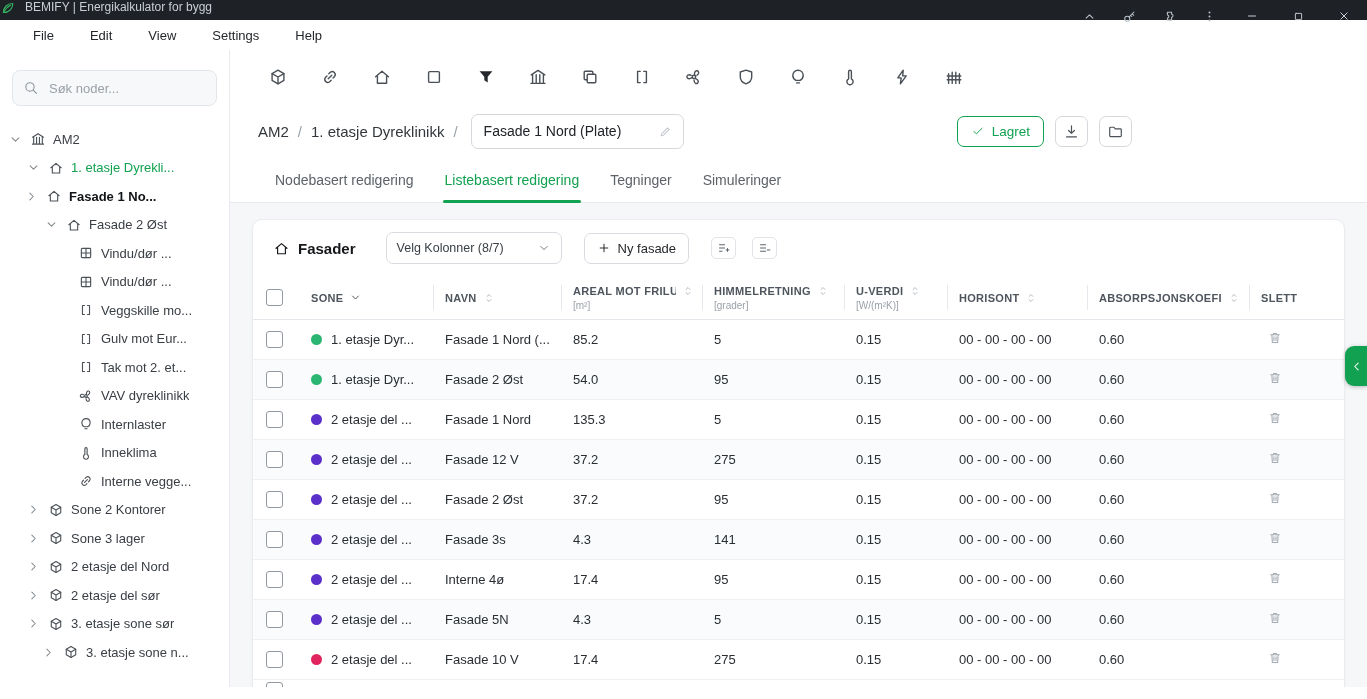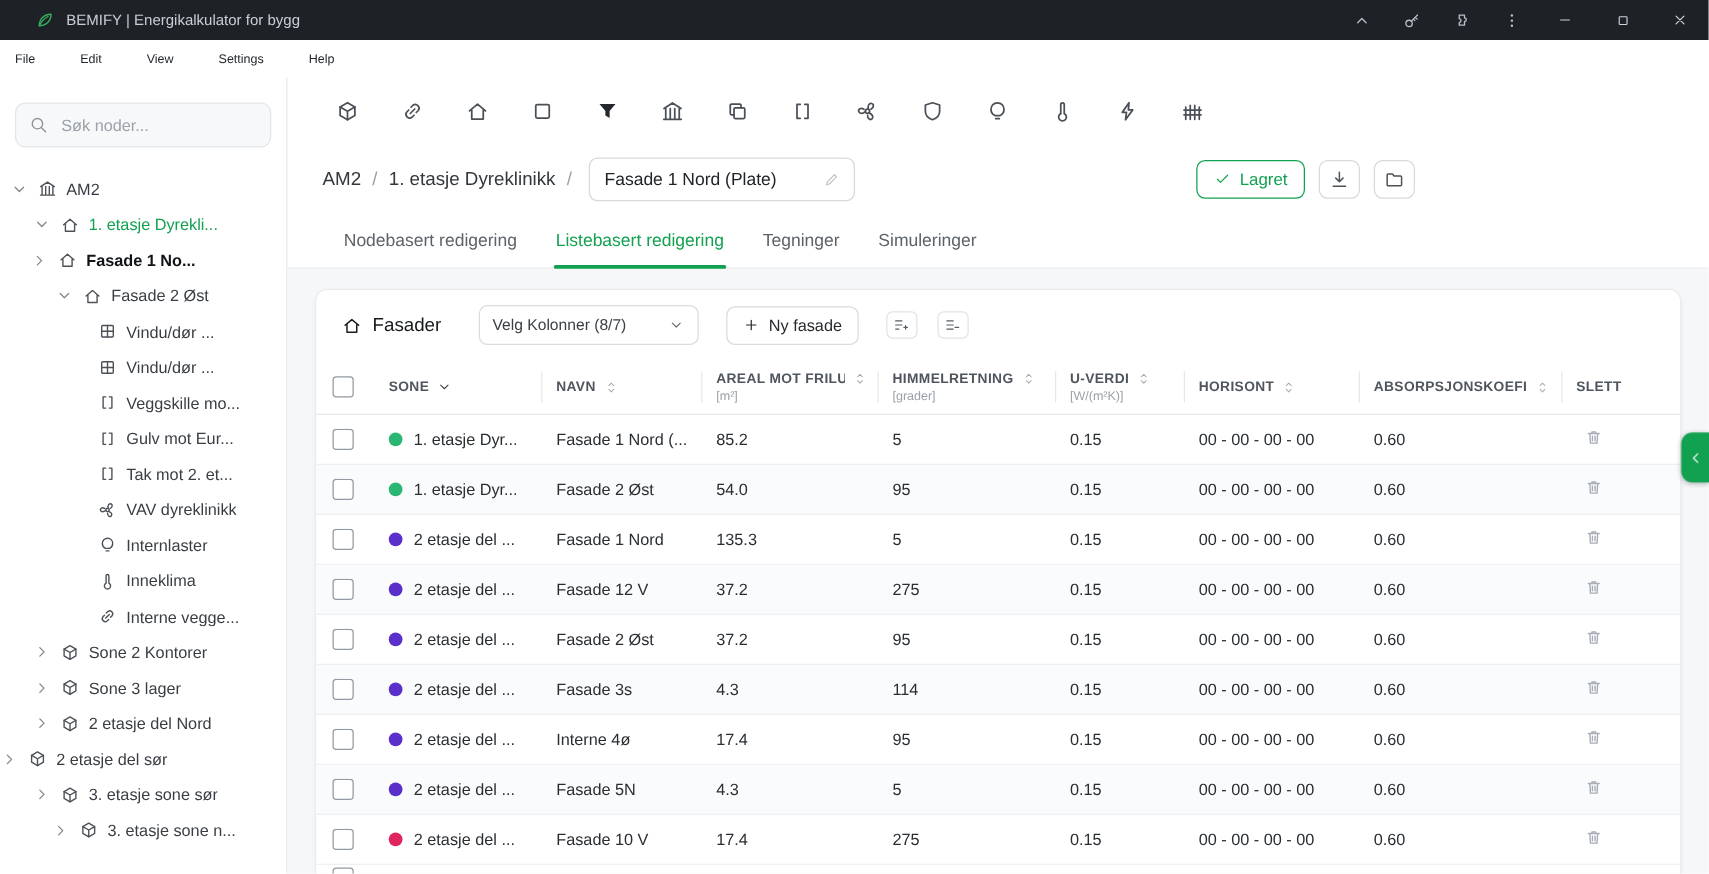--- a/index.html
+++ b/index.html
@@ -2,29 +2,29 @@
 <html style="--accent: #12a150; --titlebar: #1e2227;"><head>
 <meta charset="utf-8">
 <style>
   html,body{margin:0;width:1367px;height:699px;overflow:hidden;background:#fff;
     font-family:"Liberation Sans",sans-serif;color:#24292e;}
   *{box-sizing:border-box}
   button{font:inherit;background:none;border:none;padding:0;color:inherit;cursor:default}
   .ic{display:inline-flex;align-items:center;justify-content:center;flex:none;line-height:0}
 
   
-  .titlebar{height:32px;background:var(--titlebar,#1e2227);display:flex;align-items:center;padding-left:28px;color:#c3c9cf}
+  .titlebar{height:20px;background:var(--titlebar,#1e2227);display:flex;align-items:flex-start;padding-left:0;color:#c3c9cf}
   .tb-logo{color:#35b05f;margin-right:9px}
   .tb-title{font-size:12px;color:#c9ced4}
   .tb-flex{flex:1}
   .tb-btn{width:40px;height:32px;display:inline-flex;align-items:center;justify-content:center;color:#b9c0c7}
   .win-btn{width:46px;height:32px;display:inline-flex;align-items:center;justify-content:center;color:#ced3d9}
 
   
-  .menubar{height:30px;display:flex;align-items:center;gap:36px;padding-left:12px;font-size:10px;color:#23272b;background:#fff}
+  .menubar{height:30px;display:flex;align-items:center;gap:36px;padding-left:33px;font-size:13px;color:#23272b;background:#fff}
 
   .shell{display:flex;height:637px}
 
   
   .sidebar{width:230px;flex:none;border-right:1px solid #e7e9ec;display:flex;flex-direction:column;background:#fff}
   .search-box{margin:20px 12px 0;height:36px;border:1px solid #e2e5e9;background:#f7f8fa;border-radius:8px;
     display:flex;align-items:center;gap:8px;padding:0 10px;color:#8d949b}
   .search-box input{flex:1;border:0;outline:0;background:transparent;font:inherit;font-size:13px;color:#2c3136;min-width:0}
   .search-box input::placeholder{color:#9aa1a8}
   .tree{flex:1;padding-top:19px;overflow:hidden}
@@ -57,21 +57,21 @@
   .tab{display:flex;align-items:center;padding:0 2px;position:relative}
   .tab.active{color:var(--accent)}
   .tab.active::after{content:'';position:absolute;left:0;right:0;bottom:-1px;height:3px;background:var(--accent);border-radius:2px}
 
   
   .content{flex:1;background:#f6f7f9;padding:16px 22px 0;overflow:hidden}
   .card{background:#fff;border:1px solid #ececef;border-radius:10px;box-shadow:0 1px 3px rgba(20,24,30,.05);
     height:calc(100% + 40px);display:flex;flex-direction:column;overflow:hidden}
   .card-head{height:56px;flex:none;display:flex;align-items:center;padding:0 20px;gap:8px}
   .card-head .home-ic{color:#1a1d20}
-  .panel-title{font-size:15px;font-weight:normal;color:#15181b}
+  .panel-title{font-size:15px;font-weight:bold;color:#15181b}
   .col-select{height:32px;width:176px;margin-left:22px;border:1px solid #d8dce0;border-radius:7px;display:flex;
     align-items:center;justify-content:space-between;padding:0 10px;font-size:12.5px;color:#3b4046;background:#fff}
   .col-select .ic{color:#6a7076}
   .btn-new{height:31px;margin-left:14px;border:1px solid #d8dce0;border-radius:7px;display:inline-flex;align-items:center;
     gap:7px;padding:0 12px;font-size:13px;color:#26292d;background:#fff}
   .mini-btn{width:25px;height:22px;margin-left:8px;border:1px solid #e0e3e7;border-radius:5px;display:inline-flex;
     align-items:center;justify-content:center;color:#565d63;background:#fff}
   .mini-btn.first{margin-left:14px}
 
   .tr{display:grid;grid-template-columns:46px 134px 128px 141px 142px 103px 140px 162px 1fr;align-items:center}
@@ -338,21 +338,21 @@
             </svg>
           </span>
           <span class="ic t-ic">
             <svg viewBox="0 0 20 20" width="16" height="16" fill="none" stroke="currentColor" stroke-width="1.4" stroke-linecap="round" stroke-linejoin="round">
               <path d="M10 3.2 15.9 6.6v6.8L10 16.8 4.1 13.4V6.6Z"></path>
               <path d="M4.1 6.6 10 10l5.9-3.4M10 10v6.8"></path>
             </svg>
           </span>
           <span class="lbl">2 etasje del Nord</span>
         </div>
-        <div class="tree-item" style="">
+        <div class="tree-item" style="padding-left: 26px;">
           <span class="ic chev">
             <svg viewBox="0 0 20 20" width="15" height="15" fill="none" stroke="currentColor" stroke-width="1.4" stroke-linecap="round" stroke-linejoin="round">
               <path d="M7.8 5.5 12.3 10l-4.5 4.5"></path>
             </svg>
           </span>
           <span class="ic t-ic">
             <svg viewBox="0 0 20 20" width="16" height="16" fill="none" stroke="currentColor" stroke-width="1.4" stroke-linecap="round" stroke-linejoin="round">
               <path d="M10 3.2 15.9 6.6v6.8L10 16.8 4.1 13.4V6.6Z"></path>
               <path d="M4.1 6.6 10 10l5.9-3.4M10 10v6.8"></path>
             </svg>
@@ -774,21 +774,21 @@
             <div class="tr body-row alt">
               <div class="td check">
                 <div class="cbx"></div>
               </div>
               <div class="td sone">
                 <span class="dot" style="background: rgb(91, 47, 201);"></span>
                 <span>2 etasje del ...</span>
               </div>
               <div class="td">Fasade 3s</div>
               <div class="td">4.3</div>
-              <div class="td">114</div>
+              <div class="td">141</div>
               <div class="td">0.15</div>
               <div class="td">00 - 00 - 00 - 00</div>
               <div class="td">0.60</div>
               <div class="td slett"><button class="trash-btn">
                   <span class="ic">
                     <svg viewBox="0 0 20 20" width="16" height="16" fill="none" stroke="currentColor" stroke-width="1.4" stroke-linecap="round" stroke-linejoin="round">
                       <path d="M4.6 6h10.8M8.2 6V4.4h3.6V6M6.1 6l.6 9.6h6.6L13.9 6M8.7 8.6v4.6M11.3 8.6v4.6"></path>
                     </svg>
                   </span>
                 </button></div>

